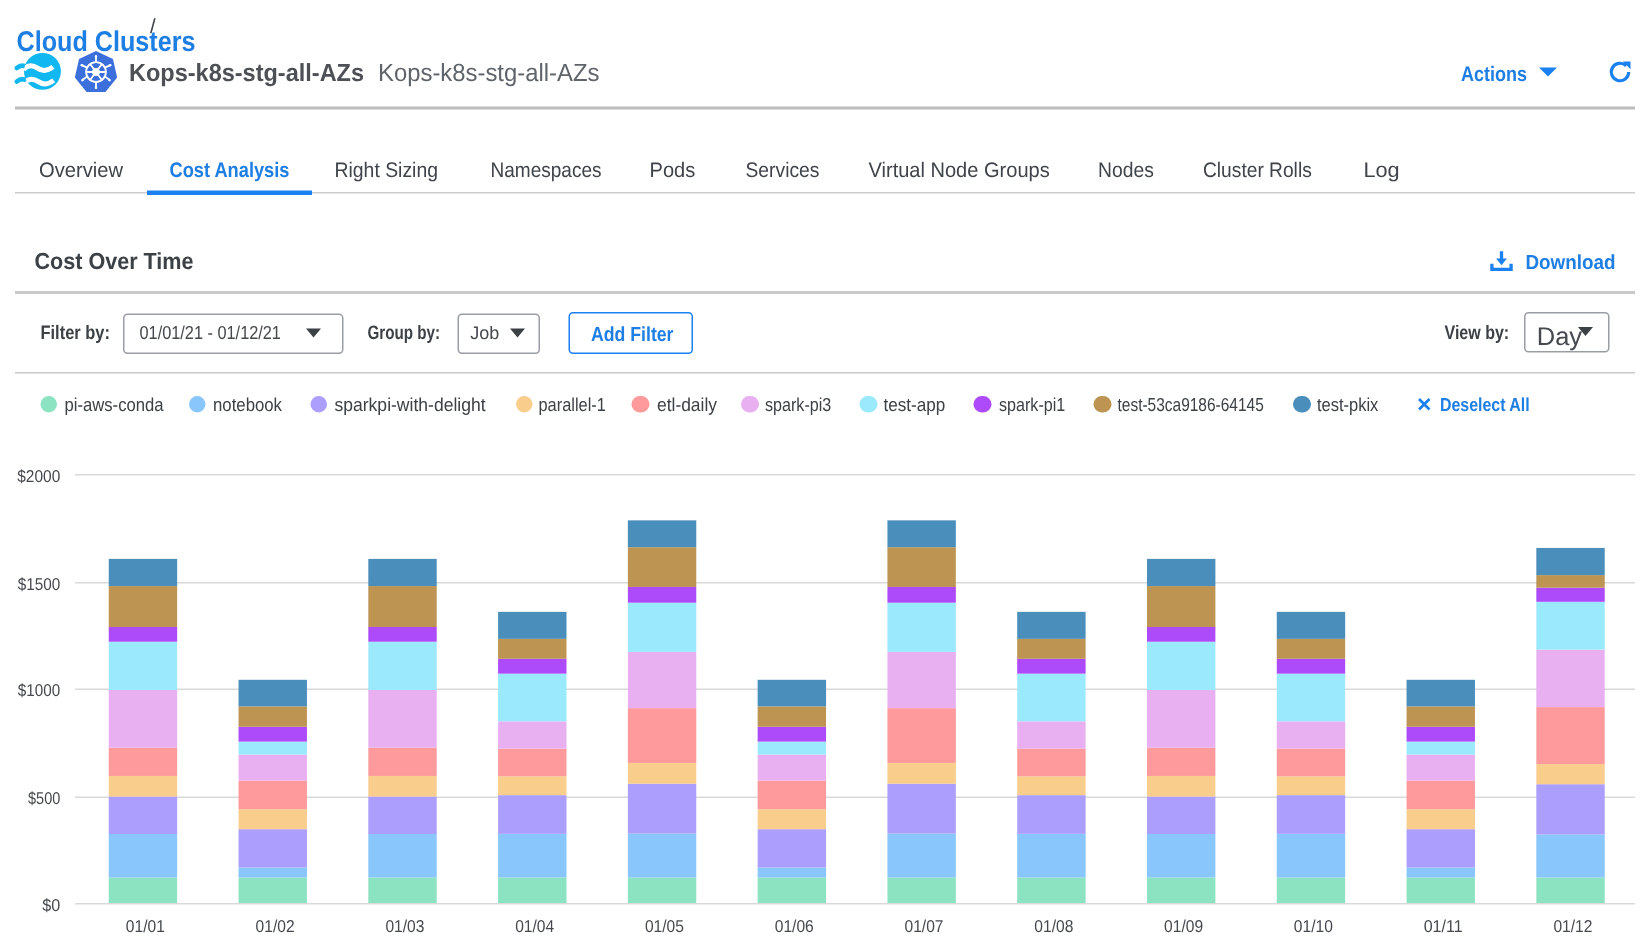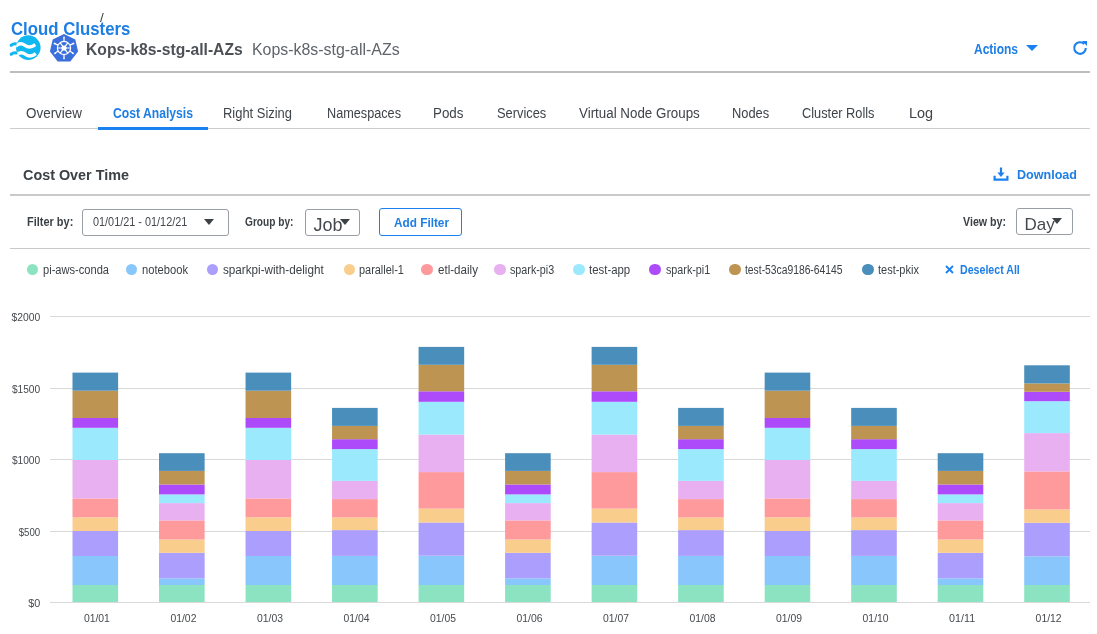--- a/index.html
+++ b/index.html
@@ -82,21 +82,21 @@
 
 <div class="hr" style="top:194px; height:1.5px; background:#c9c9c9;"></div>
 
 <div class="abs" id="fby" style="left: 26.5px; top: 214px; font-size: 13px; font-weight: 700; color: rgb(60, 65, 70); transform-origin: 0px 50%; display: inline-block; transform: scaleX(0.843256);">Filter by:</div>
 <div class="abs" style="left:81.5px; top:209px; width:147px; height:26.5px; border:1px solid #999ea4; border-radius:3px;"></div>
 <div class="abs" id="dr" style="left: 92.5px; top: 214.8px; font-size: 12.5px; color: rgb(69, 73, 78); transform-origin: 0px 50%; display: inline-block; transform: scaleX(0.869625);">01/01/21 - 01/12/21</div>
 <div class="abs" style="left:204px; top:219px; width:0; height:0; border-left:5.5px solid transparent; border-right:5.5px solid transparent; border-top:6.5px solid #3c4146;"></div>
 
 <div class="abs" id="gby" style="left: 244.5px; top: 214px; font-size: 13px; font-weight: 700; color: rgb(60, 65, 70); transform-origin: 0px 50%; display: inline-block; transform: scaleX(0.77927);">Group by:</div>
 <div class="abs" style="left:305px; top:209px; width:55px; height:26.5px; border:1px solid #999ea4; border-radius:3px;"></div>
-<div class="abs" id="job" style="left:313.5px; top:214.8px; font-size:18px; color:#45494e;">Job</div>
+<div class="abs" id="job" style="left:313.5px; top:214.8px; font-size:12px; color:#45494e;">Job</div>
 <div class="abs" style="left:339.5px; top:219px; width:0; height:0; border-left:5.5px solid transparent; border-right:5.5px solid transparent; border-top:6.5px solid #3c4146;"></div>
 
 <div class="abs" style="left:379px; top:208px; width:83px; height:28px; border:1.5px solid #1b80f0; border-radius:3px;"></div>
 <div class="abs" id="af" style="left: 394px; top: 215px; font-size: 13.5px; font-weight: 700; color: rgb(29, 126, 228); transform-origin: 0px 50%; display: inline-block; transform: scaleX(0.873016);">Add Filter</div>
 
 <div class="abs" id="vby" style="left: 962.5px; top: 214px; font-size: 13px; font-weight: 700; color: rgb(60, 65, 70); transform-origin: 0px 50%; display: inline-block; transform: scaleX(0.820708);">View by:</div>
 <div class="abs" style="left:1016px; top:208px; width:57px; height:26.5px; border:1px solid #999ea4; border-radius:3px;"></div>
 <div class="abs" id="day" style="left:1024.5px; top:215px; font-size:17px; color:#45494e;">Day</div>
 <div class="abs" style="left:1052px; top:218px; width:0; height:0; border-left:5.5px solid transparent; border-right:5.5px solid transparent; border-top:6.5px solid #3c4146;"></div>
 

